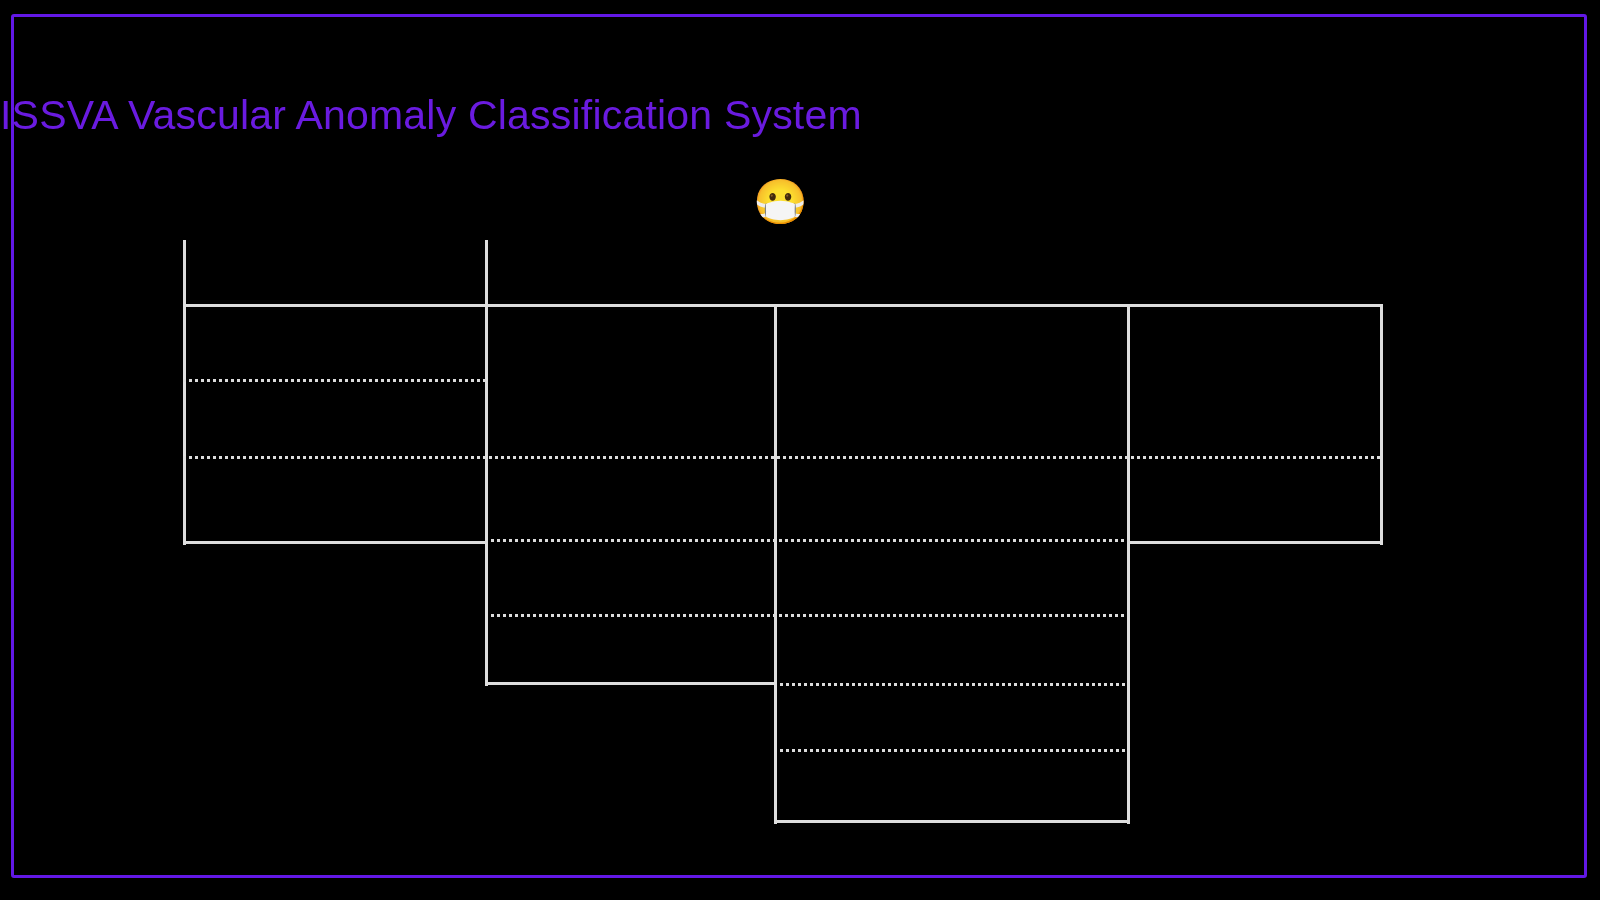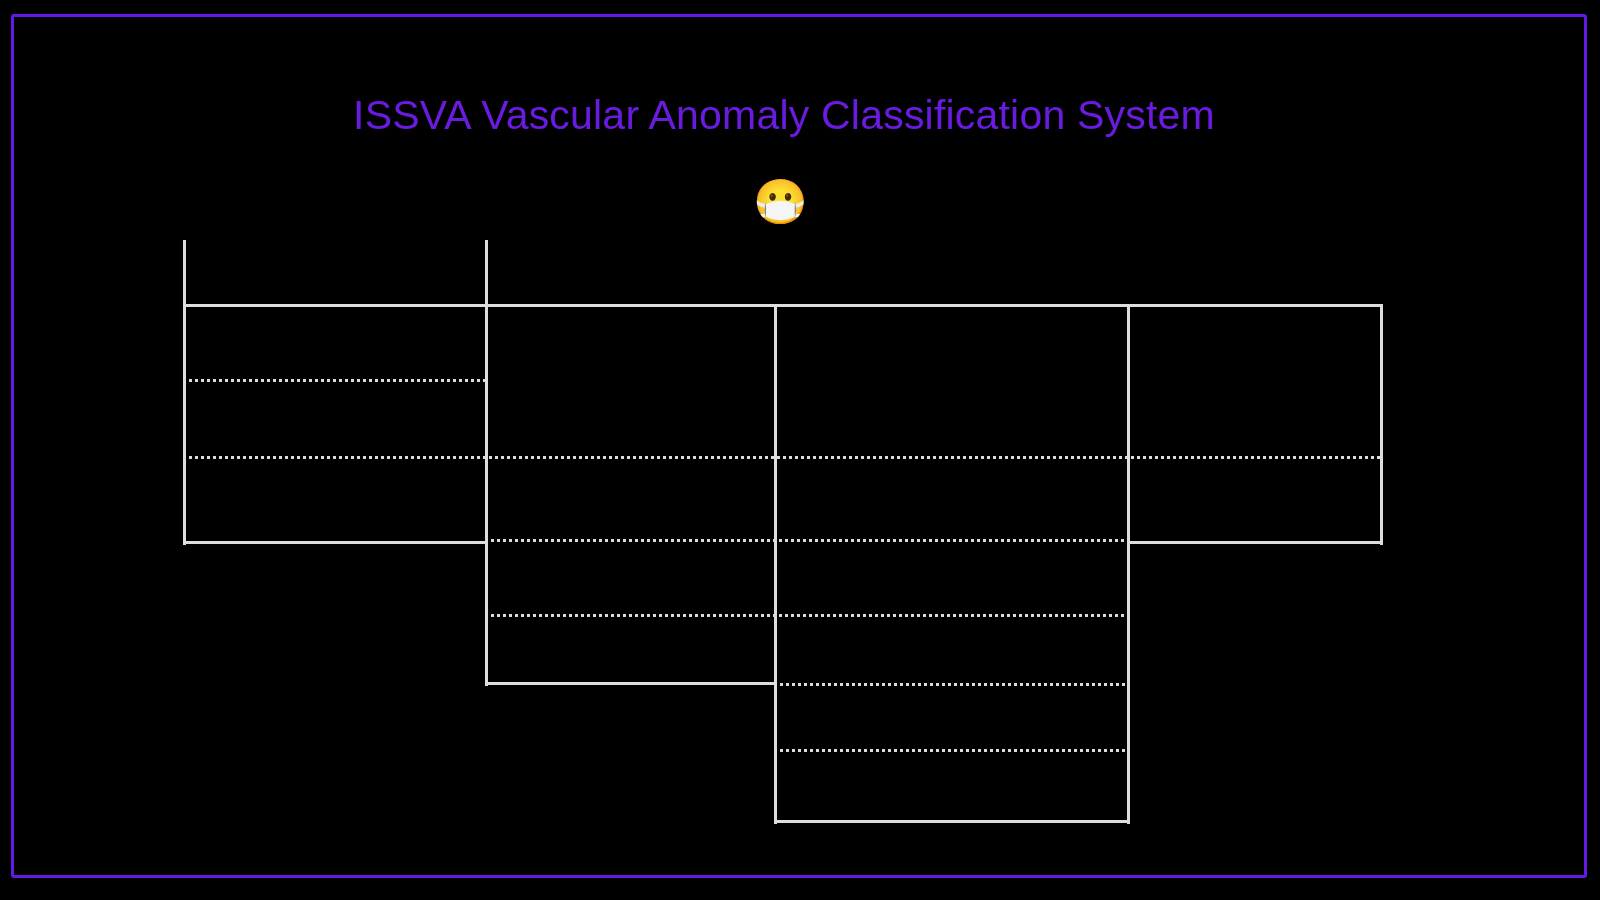--- a/index.html
+++ b/index.html
@@ -32,21 +32,20 @@
     box-sizing: border-box;
     pointer-events: none;
   }
 
   
   #title {
     position: absolute;
     left: 0;
     top: 92px;
     width: 1568px;
-    text-align: center;
     color: #6a1be0;
     font-size: 41px;
     font-weight: 400;
     letter-spacing: 0.2px;
     line-height: 1.15;
     white-space: nowrap;
     font-family: "Liberation Sans", sans-serif;
   }
 
   

